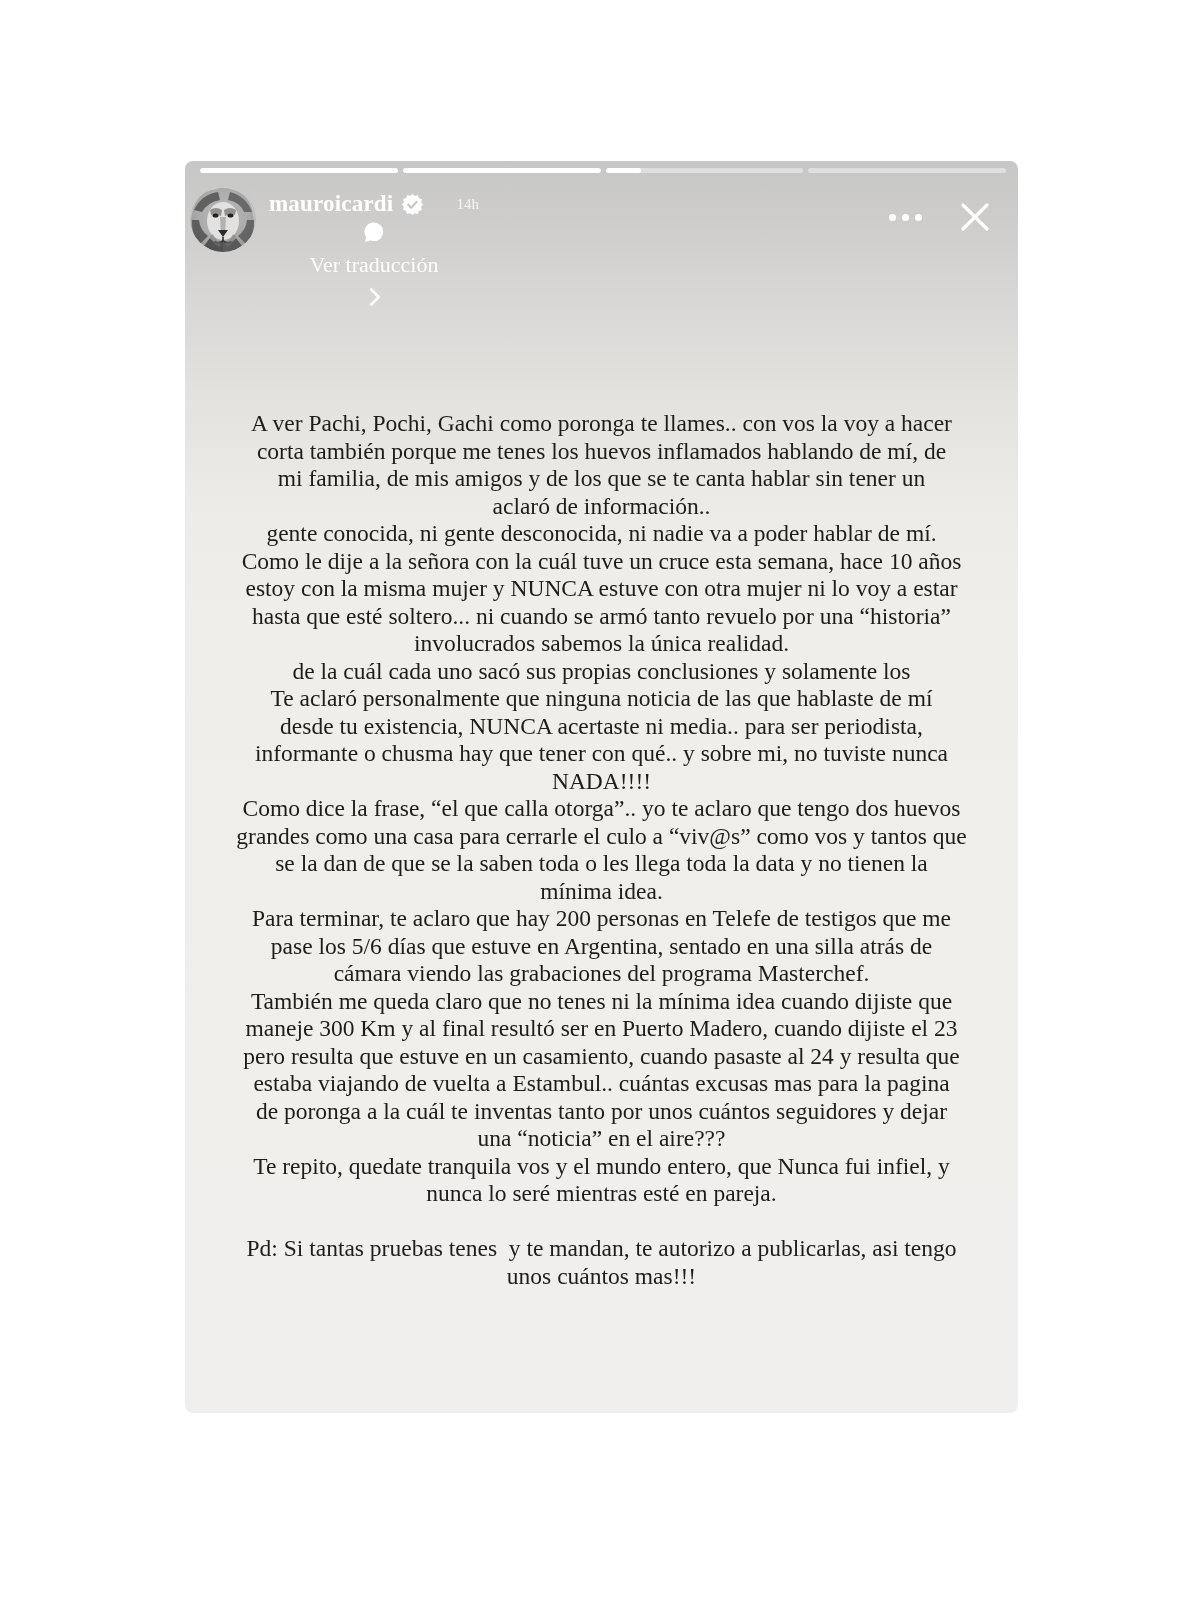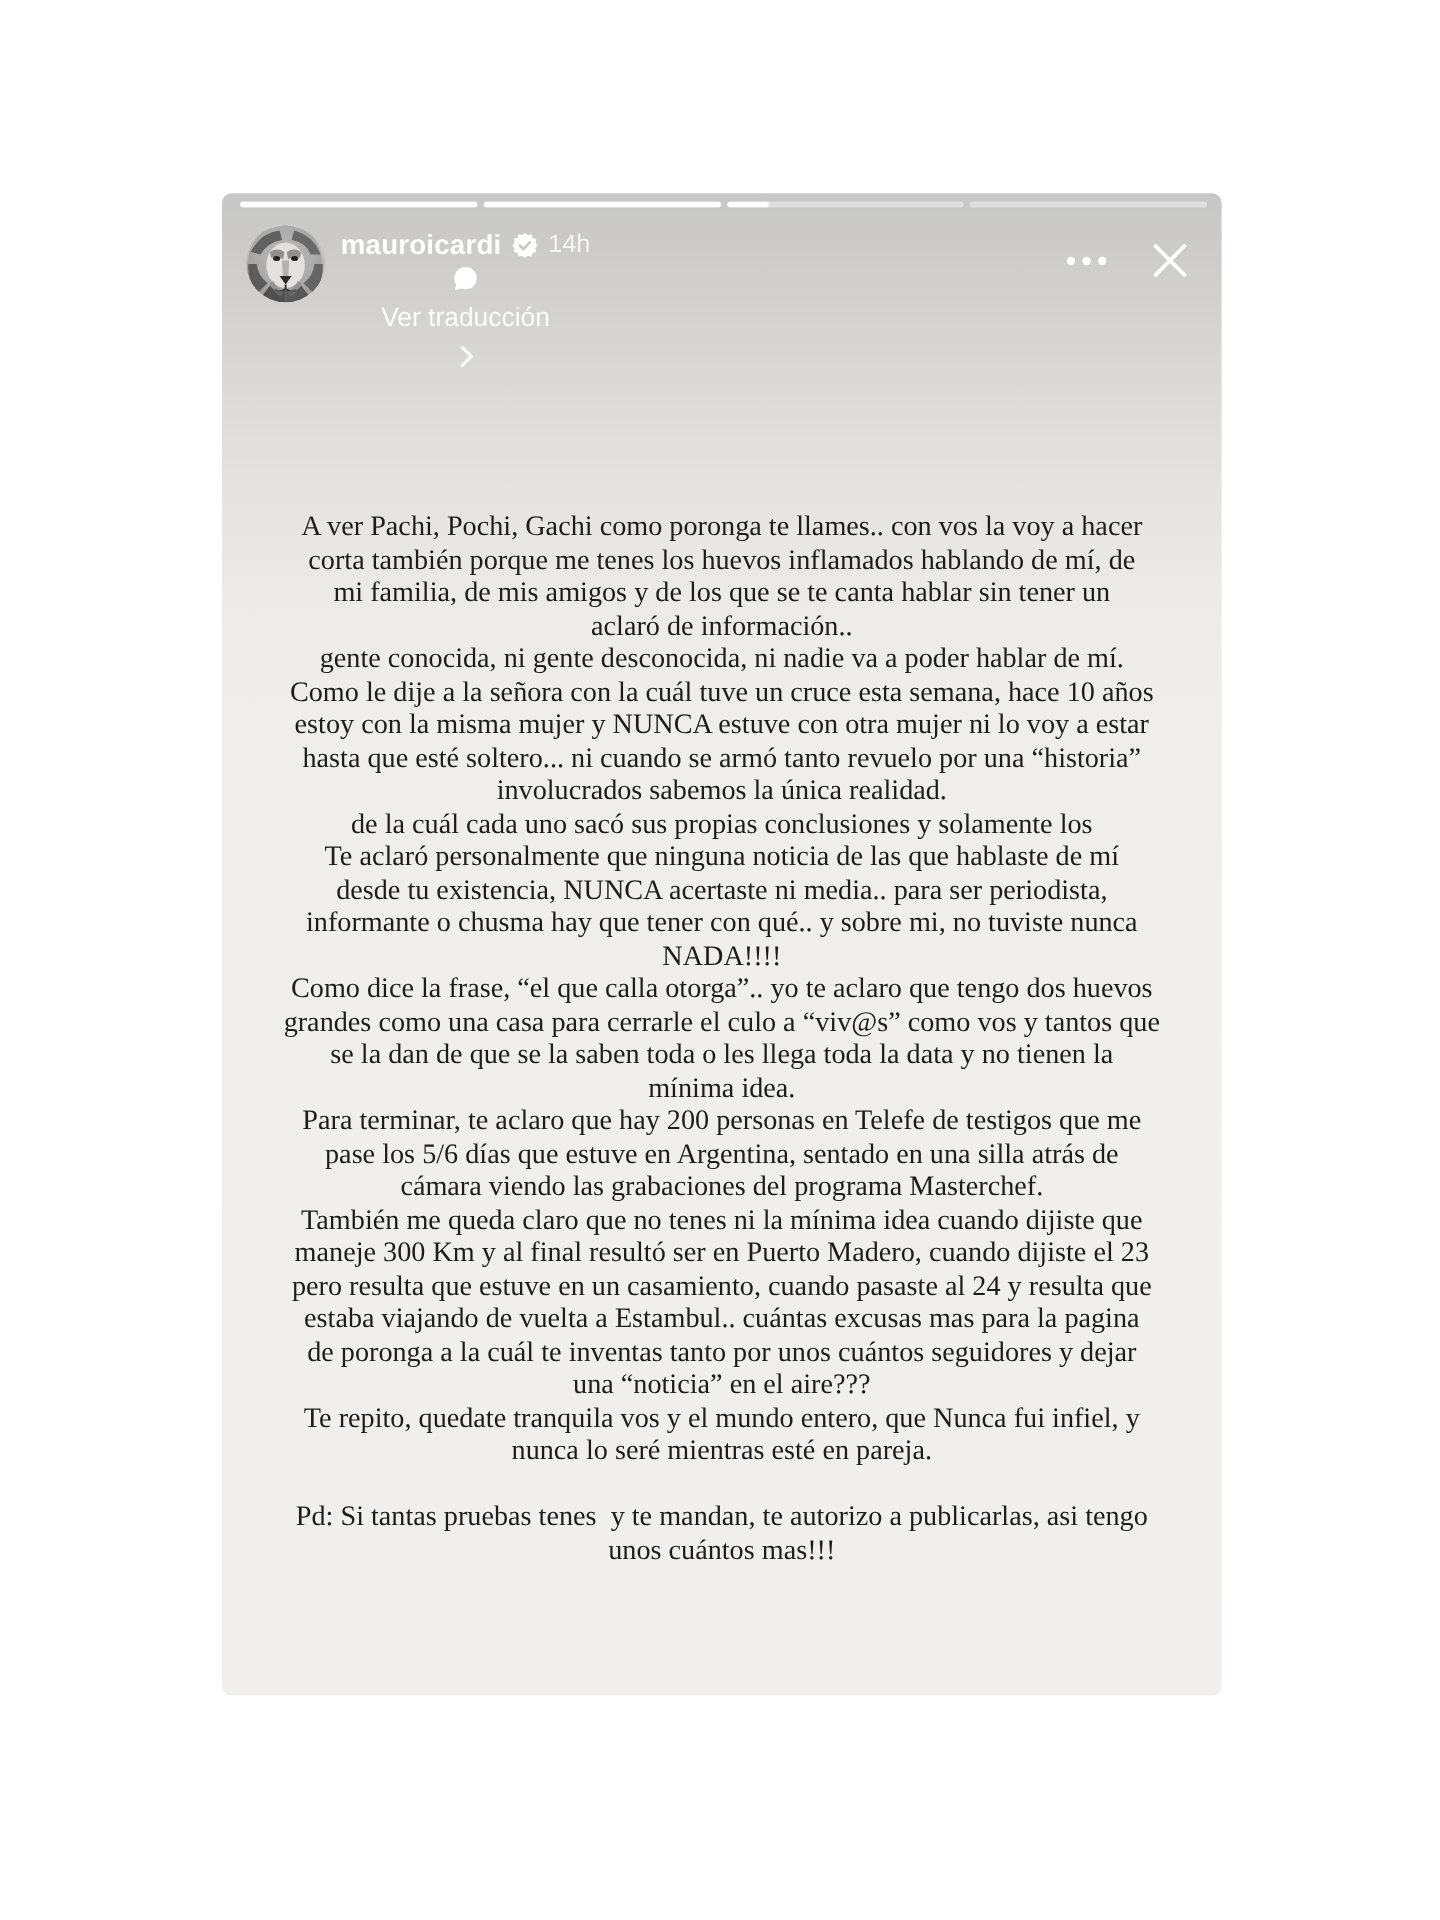--- a/index.html
+++ b/index.html
@@ -47,42 +47,43 @@
   }
   .seg i {
     display: block;
     height: 100%;
     background: #ffffff;
     border-radius: 3px;
   }
   
   .story-header {
     position: absolute;
-    left: 20px; right: 18px; top: 25px;
+    left: 5px; right: 18px; top: 25px;
     display: flex;
     align-items: flex-start;
+    font-family: Liberation Serif, serif;
   }
   .avatar {
     width: 66px; height: 66px;
     border-radius: 50%;
     overflow: hidden;
     flex: 0 0 66px;
     cursor: pointer;
   }
   .id-col { margin-left: 13px; padding-top: 3px; }
   .id-row1 { display: flex; align-items: center; gap: 8px; height: 30px; }
   .username {
     color: #ffffff;
     font-size: 23px;
     font-weight: bold;
     letter-spacing: 0.2px;
     cursor: pointer;
   }
   .badge { display: inline-flex; align-items: center; }
-  .timestamp { color: rgba(255,255,255,0.8); font-size: 21px; }
+  .timestamp { color: rgba(255,255,255,0.8); font-size: 15px; margin-left: 24px; }
   .id-row2 { display: flex; align-items: center; gap: 9px; height: 30px; margin-top: 2px; cursor: pointer; flex-direction: column; }
   .translate-label { color: rgba(255,255,255,0.96); font-size: 22px; }
   .chev { display: inline-flex; align-items: center; margin-left: 2px; }
   .controls {
     margin-left: auto;
     display: flex;
     align-items: center;
     gap: 26px;
     height: 62px;
   }
@@ -91,21 +92,21 @@
     width: 7px; height: 7px;
     border-radius: 50%;
     background: #ffffff;
     display: block;
   }
   .closex { cursor: pointer; line-height: 0; padding: 2px; }
   
   .story-text {
     position: absolute;
     left: 0; right: 0;
-    top: 265px;
+    top: 249px;
     text-align: center;
     font-family: "Liberation Serif", serif;
     color: #1e1d1b;
     font-size: 23.5px;
   }
   .tline {
     height: 27.5px;
     line-height: 27.5px;
     white-space: pre;
   }

